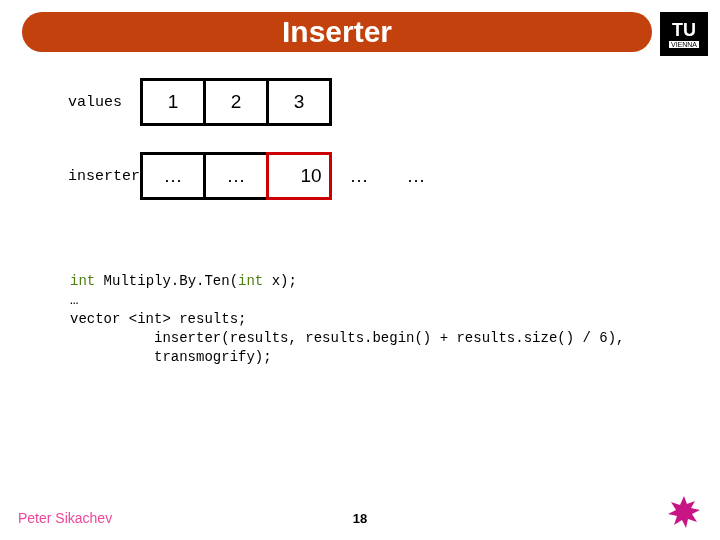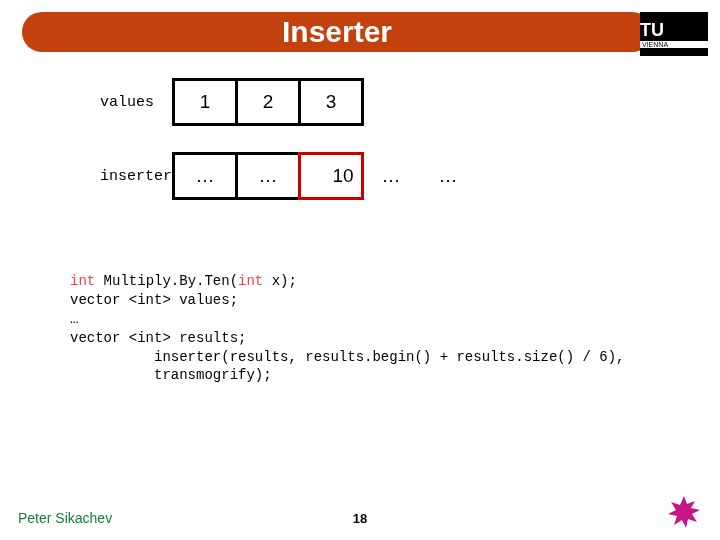--- a/index.html
+++ b/index.html
@@ -22,42 +22,43 @@
     }
     .header-title {
       color: #fff;
       font-size: 30px;
       font-weight: bold;
     }
     .tu-logo {
       position: absolute;
       top: 12px;
       right: 12px;
-      width: 68px;
+      width: 48px;
       height: 44px;
       background: #000;
       display: flex;
       flex-direction: column;
+      align-items: center;
       justify-content: center;
     }
     .tu-logo .tu {
       color: #fff;
       font-weight: bold;
       font-size: 18px;
       line-height: 1;
     }
     .tu-logo .vienna {
       background: #fff;
       color: #000;
       font-size: 7px;
       padding: 0 2px;
       margin-top: 2px;
     }
     .diagram {
-      margin: 26px 0 0 100px;
+      margin: 26px 0 0 68px;
     }
     .row {
       display: flex;
       align-items: center;
       margin-bottom: 26px;
     }
     .row-label {
       font-family: "Courier New", monospace;
       font-size: 15px;
       width: 66px;
@@ -83,32 +84,32 @@
       border: none;
       width: 60px;
     }
     .code-block {
       margin: 72px 0 0 70px;
       font-family: "Courier New", monospace;
       font-size: 14px;
       line-height: 1.35;
     }
     .code-line { white-space: pre; }
-    .kw { color: #ef4444; }
+    .kw { color: #4d7c0f; }
     .footer {
       position: absolute;
       bottom: 14px;
       left: 18px;
       right: 18px;
       display: flex;
       align-items: center;
     }
     .author {
       font-size: 14px;
-      color: #15803d;
+      color: #ec4899;
     }
     .page-num {
       position: absolute;
       left: 50%;
       transform: translateX(-50%);
       font-size: 13px;
       font-weight: bold;
     }
     .splat {
       position: absolute;
@@ -147,21 +148,20 @@
       <div class="cell red">10</div>
       <div class="cell noborder">…</div>
       <div class="cell noborder">…</div>
     </div>
   </div>
 </div>
 
 <div class="code-block">
   <div class="code-line"><span class="kw">int</span><span> Multiply.By.Ten(</span><span class="kw">int</span><span> x);</span></div>
   <div class="code-line"></div>
-  <div class="code-line">vector &lt;int&gt; values;</div>
   <div class="code-line">…</div>
   <div class="code-line">vector &lt;int&gt; results;</div>
   <div class="code-line">          inserter(results, results.begin() + results.size() / 6),</div>
   <div class="code-line">          transmogrify);</div>
 </div>
 
 <div class="footer">
   <span class="author">Peter Sikachev</span>
   <span class="page-num">18</span>
   <svg class="splat" viewBox="0 0 36 36">

